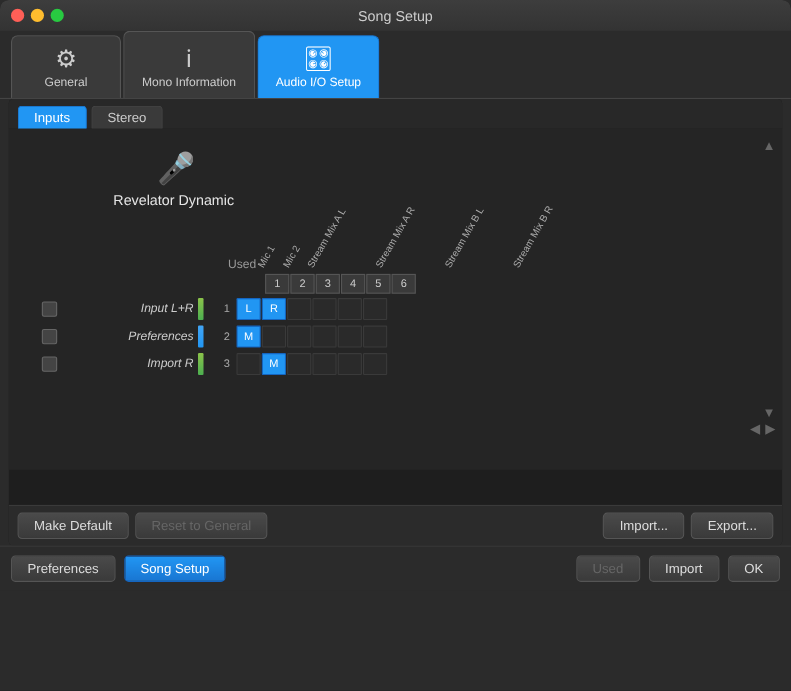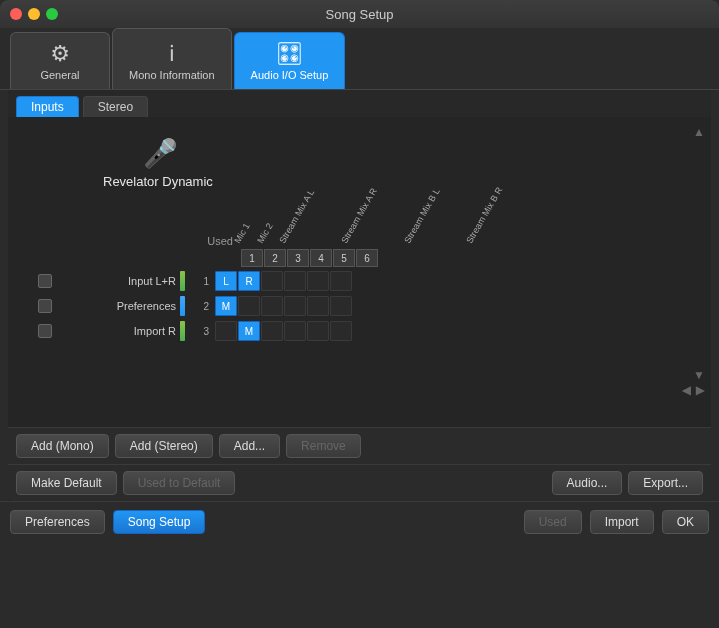--- a/index.html
+++ b/index.html
@@ -191,20 +191,21 @@
       border: 1px solid #666;
       margin-right: 4px;
       border-radius: 2px;
     }
     .row-label {
       width: 120px;
       text-align: right;
       font-size: 11px;
       color: #ccc;
       margin-right: 4px;
+      font-style: italic;
     }
     .level-indicator {
       width: 5px;
       height: 20px;
       background: linear-gradient(to top, #4caf50, #8bc34a);
       margin-right: 4px;
       border-radius: 1px;
     }
     .level-indicator.blue {
       background: linear-gradient(to top, #2196F3, #42a5f5);
@@ -254,20 +255,21 @@
       background: #2b2b2b;
       border-top: 1px solid #3a3a3a;
     }
     .bottom-buttons-2 {
       padding: 6px 8px;
       display: flex;
       gap: 6px;
       align-items: flex-end;
       background: #2b2b2b;
       border-top: 1px solid #3a3a3a;
+      margin-top: 32px;
     }
     .btn {
       padding: 4px 14px;
       border-radius: 4px;
       border: 1px solid #555;
       background: linear-gradient(to bottom, #4a4a4a, #3a3a3a);
       color: #ddd;
       font-size: 12px;
       cursor: pointer;
     }
@@ -419,32 +421,26 @@
         </div>
       </div>
     </div>
 
     <div class="scroll-arrow scroll-top">▲</div>
     <div class="scroll-arrow scroll-bottom">▼</div>
     <div class="scroll-arrow scroll-left">◀</div>
     <div class="scroll-arrow scroll-right">▶</div>
   </div>
 
-  <div class="bottom-buttons-1">
-    <button class="btn">Add (Mono)</button>
-    <button class="btn">Add (Stereo)</button>
-    <button class="btn">Add...</button>
-    <button class="btn disabled">Remove</button>
-  </div>
 
   <div class="bottom-buttons-2">
     <button class="btn">Make Default</button>
-    <button class="btn disabled">Used to Default</button>
+    <button class="btn disabled">Reset to General</button>
     <div class="spacer"></div>
-    <button class="btn">Audio...</button>
+    <button class="btn">Import...</button>
     <button class="btn">Export...</button>
   </div>
 </div>
 
 <div class="footer">
   <button class="btn">Preferences</button>
   <button class="btn primary">Song Setup</button>
   <div class="spacer"></div>
   <button class="btn disabled">Used</button>
   <button class="btn">Import</button>

